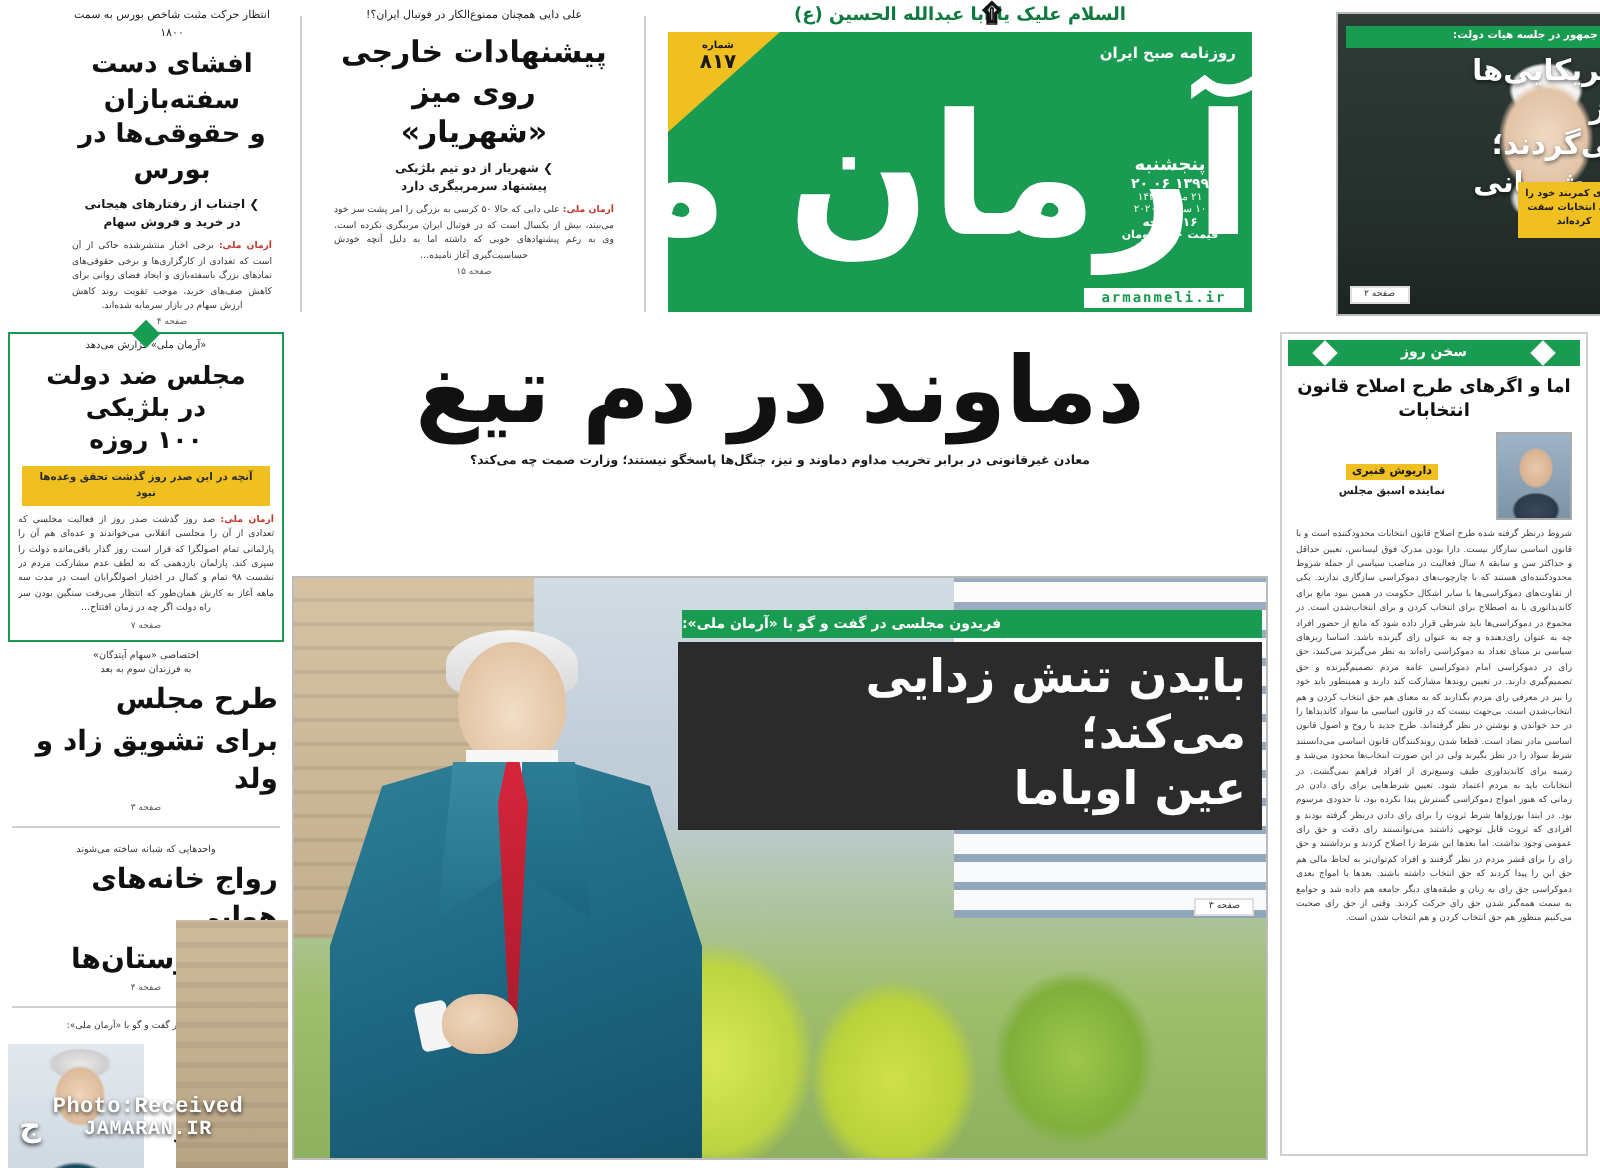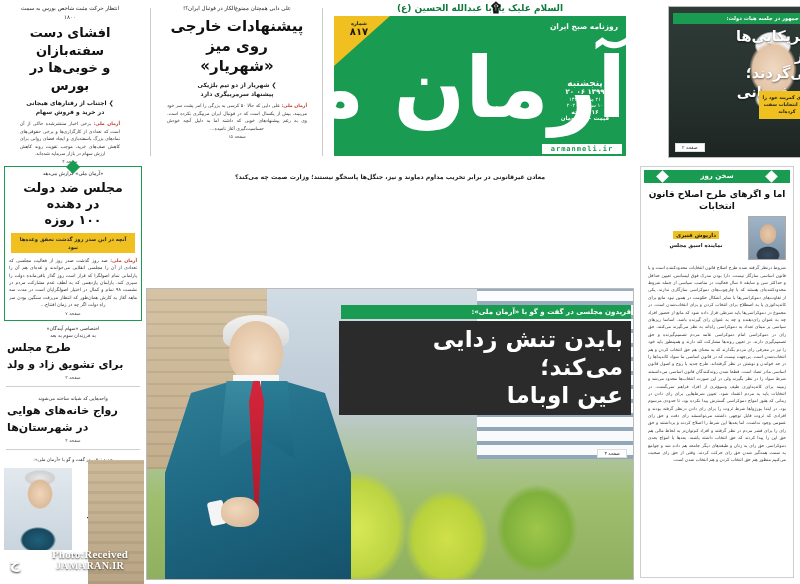--- a/index.html
+++ b/index.html
@@ -19,21 +19,21 @@
     font-size: 4.6px; line-height: 1.62; color:#333;
     text-align: justify; text-align-last: center;
   }
   .lead { color:#c0392b; font-weight:bold; }
   .pageref { font-size:4.5px; color:#555; text-align:center; margin-top:2px; }
   .rule { height:1px; background:#cfcfcf; margin:4px 2px; }
   .vrule { position:absolute; width:1px; background:#cccccc; }
 
   
   .topstrip { position:absolute; left:0; top:0; width:800px; height:165px; }
-  .col-econ { position:absolute; right:660px; top:4px; width:140px; padding:0 20px; }
+  .col-econ { position:absolute; right:644px; top:4px; width:140px; padding:0 20px; }
   .col-sport { position:absolute; right:488px; top:4px; width:150px; padding:0 5px; }
 
   
   .masthead { position:absolute; left:330px; top:0px; width:300px; height:158px; }
   .bism {
     position:absolute; left:0; top:0; width:300px; height:16px;
     text-align:center; font-size:9px; font-weight:bold; color:#0f7a3d;
     line-height:16px; letter-spacing:-0.2px;
   }
   .mast-green {
@@ -234,21 +234,21 @@
     border-radius:46%;
     background:radial-gradient(ellipse at 40% 40%, #f0d8bd 0%, #dcbb9a 75%, #c8a585 100%);
   }
   .man-cuff {
     position:absolute; left:44px; top:182px; width:16px; height:24px;
     background:#f4f4f4; border-radius:3px; transform:rotate(-12deg);
   }
   .interview-kicker {
     position:absolute; right:2px; top:16px; width:290px; height:14px;
     background:#1a9b52; color:#ffffff; font-size:7px; font-weight:bold;
-    line-height:14px; text-align:right;
+    line-height:14px; text-align:left;
   }
   .interview-hl {
     position:absolute; right:2px; top:32px; width:292px;
     background:#2b2b2b; color:#ffffff;
     font-size:23px; font-weight:bold; line-height:1.22;
     text-align:right; padding:4px 8px 6px 4px;
   }
   .interview-pg {
     position:absolute; right:6px; top:160px;
     background:#ffffff; color:#333; font-size:4.6px; padding:1px 6px;
@@ -265,21 +265,21 @@
     content:""; position:absolute; left:50%; top:-5px; margin-left:-5px;
     width:10px; height:10px; background:#1a9b52; transform:rotate(45deg);
   }
   .lead-hl { font-size:12.5px; font-weight:bold; text-align:center; color:#111; line-height:1.3; }
   .yellow-note {
     background:#f0c020; color:#2a2a2a; font-size:5.2px; font-weight:bold;
     line-height:1.55; text-align:center; padding:2px 3px; margin:4px 2px;
   }
   .brief { padding:4px 3px 2px; }
   .brief .ktxt { font-size:4.8px; color:#333; text-align:center; line-height:1.5; }
-  .brief .btitle { font-size:11px; font-weight:bold; text-align:left; color:#111; line-height:1.35; margin-top:2px; }
+  .brief .btitle { font-size:14px; font-weight:bold; text-align:right; color:#111; line-height:1.35; margin-top:2px; }
 
   .lastbox { position:relative; margin-top:4px; padding-top:3px; }
   .lastbox .ktxt { font-size:4.6px; color:#333; text-align:center; }
   .portrait-row { position:relative; height:86px; margin-top:2px; }
   .portrait {
     position:absolute; left:0; bottom:0; width:68px; height:82px;
     background:
       radial-gradient(ellipse 16px 19px at 36px 26px, #f0d6bb 0%, #dcbb9a 72%, rgba(220,187,154,0) 80%),
       radial-gradient(ellipse 20px 10px at 36px 10px, #e9e9e9 0%, #cfcfcf 70%, rgba(207,207,207,0) 80%),
       radial-gradient(ellipse 22px 16px at 34px 72px, #1f5f7a 0%, #17495e 70%, rgba(23,73,94,0) 82%),
@@ -290,24 +290,24 @@
     font-size:10px; font-weight:bold; color:#111; text-align:right; line-height:1.35;
   }
   .portrait-name {
     position:absolute; right:0; bottom:2px;
     background:#f0c020; color:#1a1a1a; font-size:4.8px; font-weight:bold;
     padding:1px 3px;
   }
 
   
   .watermark {
-    position:absolute; left:26px; top:548px; width:128px;
+    position:absolute; left:10px; top:548px; width:128px;
     text-align:center; color:#ffffff; z-index:40;
     text-shadow:0 1px 2px rgba(0,0,0,0.75);
-    font-family:Liberation Serif, serif;
+    font-family:Liberation Mono, monospace;
   }
   .watermark .w1 { font-size:11px; font-weight:bold; letter-spacing:0.2px; }
   .watermark .w2 { font-size:10px; font-weight:bold; letter-spacing:0.4px; }
   .wm-logo {
     position:absolute; left:2px; top:550px; width:26px; height:26px;
     color:#ffffff; font-size:15px; font-weight:bold; text-align:center;
     line-height:26px; z-index:41;
     text-shadow:0 1px 2px rgba(0,0,0,0.8);
   }
   .strip-img {
@@ -320,21 +320,21 @@
 </head>
 <body>
 
 <div class="page">
 
   <div class="topstrip">
 
     <div class="col-econ">
       <div class="kicker">انتظار حرکت مثبت شاخص بورس به سمت ۱۸۰۰</div>
       <div class="hl" style="font-size:13px;line-height:1.35;margin-top:3px;">افشای دست سفته‌بازان</div>
-      <div class="hl" style="font-size:13px;line-height:1.35;">و خوبی‌ها در بورس</div>
+      <div class="hl" style="font-size:13px;line-height:1.35;">و حقوقی‌ها در بورس</div>
       <div class="sub" style="margin-top:4px;">❯ اجتناب از رفتارهای هیجانی</div>
       <div class="sub">در خرید و فروش سهام</div>
       <div class="body-txt" style="margin-top:4px;max-height:52px;overflow:hidden;">
         <span class="lead">آرمان ملی:</span>
         <span>برخی اخبار منتشرشده حاکی از آن است که تعدادی از کارگزاری‌ها و برخی حقوقی‌های نمادهای بزرگ باسفته‌بازی و ایجاد فضای روانی برای کاهش صف‌های خرید، موجب تقویت روند کاهش ارزش سهام در بازار سرمایه شده‌اند.</span>
       </div>
       <div class="pageref">صفحه ۴</div>
     </div>
 
     <div class="vrule" style="left:150px; top:8px; height:148px;"></div>
@@ -397,20 +397,21 @@
       <div class="author-photo"></div>
       <div class="author-meta">
         <div class="author-name">داریوش قنبری</div>
         <div class="author-role">نماینده اسبق مجلس</div>
       </div>
     </div>
     <div class="sokhan-body">شروط درنظر گرفته شده طرح اصلاح قانون انتخابات محدودکننده است و با قانون اساسی سازگار نیست. دارا بودن مدرک فوق لیسانس، تعیین حداقل و حداکثر سن و سابقه ۸ سال فعالیت در مناصب سیاسی از جمله شروط محدودکننده‌ای هستند که با چارچوب‌های دموکراسی سازگاری ندارند. یکی از تفاوت‌های دموکراسی‌ها با سایر اشکال حکومت در همین نبود مانع برای کاندیداتوری یا به‌ اصطلاح برای انتخاب کردن و برای انتخاب‌شدن است. در مجموع در دموکراسی‌ها باید شرطی قرار داده شود که مانع از حضور افراد چه به‌ عنوان رای‌دهنده و چه به‌ عنوان رای گیرنده باشد. اساسا ریزهای سیاسی بر مبنای تعداد به‌ دموکراسی راه‌اند به‌ نظر می‌گیرند می‌کنند، حق رای در دموکراسی امام دموکراسی عامه مردم تصمیم‌گیرنده و حق تصمیم‌گیری دارند. در تعیین روندها مشارکت کند دارند و همینطور باید خود را نیز در معرفی رای مردم بگذارند که به‌ معنای هم حق انتخاب کردن و هم انتخاب‌شدن است. بی‌جهت نیست که در قانون اساسی ما سواد کاندیداها را در حد خواندن و نوشتن در نظر گرفته‌اند. طرح جدید با روح و اصول قانون اساسی مادر تضاد است. قطعا شدن روندکنندگان قانون اساسی می‌دانستند شرط سواد را در نظر بگیرند ولی در این صورت انتخاب‌ها محدود می‌شد و زمینه برای کاندیداوری طیف وسیع‌تری از افراد فراهم نمی‌گشت. در انتخابات باید به‌ مردم اعتماد شود. تعیین شرط‌هایی برای رای دادن در زمانی که هنوز امواج دموکراسی گسترش پیدا نکرده بود، تا حدودی مرسوم بود. در ابتدا بورژواها شرط ثروت را برای رای دادن درنظر گرفته بودند و افرادی که ثروت قابل توجهی داشتند می‌توانستند رای دقت و حق رای عمومی وجود نداشت. اما بعدها این شرط را اصلاح کردند و برداشتند و حق رای را برای قشر مردم در نظر گرفتند و افراد کم‌توان‌تر به‌ لحاظ مالی هم حق این را پیدا کردند که حق انتخاب داشته باشند. بعدها با امواج بعدی دموکراسی حق رای به‌ زنان و طبقه‌های دیگر جامعه هم داده شد و جوامع به‌ سمت همه‌گیر شدن حق رای حرکت کردند. وقتی از حق رای صحبت می‌کنیم منظور هم حق انتخاب کردن و هم انتخاب شدن است.</div>
   </div>
 
   <div class="mainhead">
+    <div class="big">دماوند در دم تیغ</div>
     <div class="under">معادن غیرقانونی در برابر تخریب مداوم دماوند و نیز، جنگل‌ها پاسخگو نیستند؛ وزارت صمت چه می‌کند؟</div>
   </div>
 
   <div class="photo-wrap">
     <div class="photo-bg"></div>
     <div class="photo-building-left"></div>
     <div class="photo-tower-right"></div>
 
     <div class="man">
       <div class="man-hair"></div>
@@ -431,21 +432,21 @@
     </div>
     <div class="interview-pg">صفحه ۳</div>
 
   </div>
 
   <div class="left-col">
 
     <div class="leftbox">
       <div class="kicker" style="font-size:5px;">«آرمان ملی» گزارش می‌دهد</div>
       <div class="lead-hl" style="margin-top:2px;text-align:center;">مجلس ضد دولت</div>
-      <div class="lead-hl">در دهنده</div>
+      <div class="lead-hl">در بلژیکی</div>
       <div class="lead-hl">۱۰۰ روزه</div>
       <div class="yellow-note">آنچه در این صدر روز گذشت تحقق وعده‌ها نبود</div>
       <div class="body-txt" style="max-height:92px;overflow:hidden;">
         <span class="lead">آرمان ملی:</span>
         <span>صد روز گذشت صدر روز از فعالیت مجلسی که تعدادی از آن را مجلسی انقلابی می‌خواندند و عده‌ای هم آن را پارلمانی تمام اصولگرا که قرار است روز گذار باقی‌مانده دولت را سپری کند. پارلمان یازدهمی که به‌ لطف عدم مشارکت مردم در نشست ۹۸ تمام و کمال در اختیار اصولگرایان است در مدت سه‌ ماهه آغاز به‌ کارش همان‌طور که انتظار می‌رفت سنگین بودن سر راه دولت اگر چه در زمان افتتاح…</span>
       </div>
       <div class="pageref">صفحه ۷</div>
     </div>
 
     <div class="brief">

